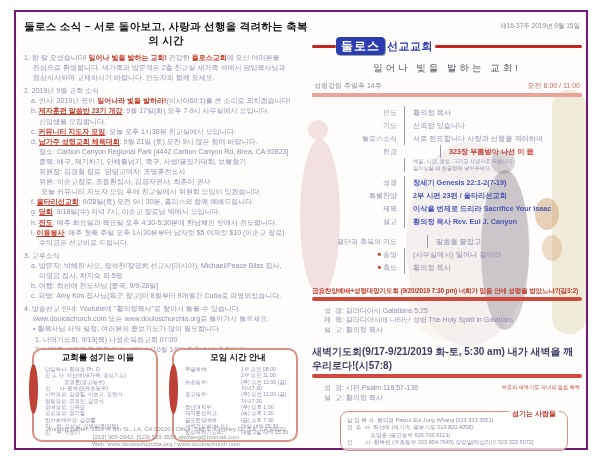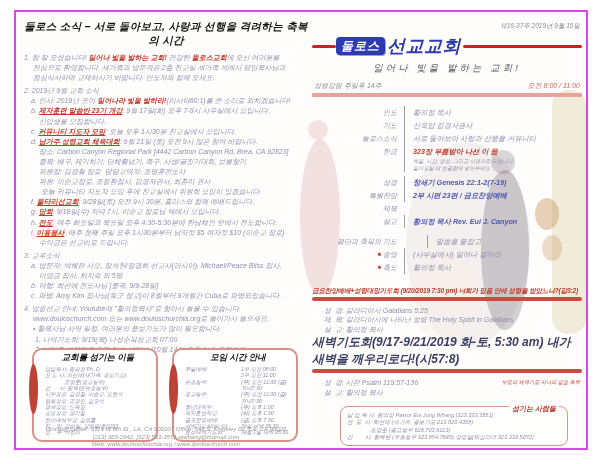--- a/index.html
+++ b/index.html
@@ -3,21 +3,21 @@
 <meta charset="utf-8">
 <style>
   html,body{margin:0;padding:0;}
   body{
     width:600px;height:464px;position:relative;overflow:hidden;background:#ffffff;
     font-family:"Liberation Sans","DejaVu Sans",sans-serif;
   }
   :root{
     --red:#c03a2b; --blue:#2d3bb0; --body:#908fae; --salmon:#e8a49b; --bsalmon:#d89186;
   }
-  .sheet{position:absolute;left:14px;top:10px;width:570px;height:436px;border:2px solid #d946ef;background:#fffdfc;font-style:italic;}
+  .sheet{position:absolute;left:14px;top:10px;width:570px;height:436px;border:2px solid #701a75;background:#fffdfc;}
   .bgart{position:absolute;left:0;top:0;width:570px;height:436px;z-index:0;pointer-events:none;}
   
   .leftcol{position:absolute;left:8px;top:6px;width:284px;z-index:2;}
   .ltitle{font-size:10.5px;font-weight:bold;color:#141414;text-align:center;margin:2px 0 5px;letter-spacing:.3px;}
   .body .ln{font-size:7px;line-height:10.1px;color:var(--body);white-space:pre-wrap;}
   span.r{color:var(--red);font-weight:bold;}
   span.ru{color:var(--red);font-weight:bold;text-decoration:underline;}
   .boxrow{position:absolute;left:16px;top:336px;width:266px;display:flex;gap:14px;z-index:2;}
   .ibox{position:relative;border:2px solid var(--bsalmon);border-radius:10px;background:#fff;flex:1;padding:2px 5px 4px 11px;min-height:76px;}
   .ibox .blob{position:absolute;left:-5px;top:14px;width:9px;height:50px;background:#bf4237;border-radius:50%;}
@@ -27,38 +27,38 @@
   .krow .k{width:56px;flex:none;}
   .footer{position:absolute;left:0;top:414px;width:300px;text-align:center;font-size:6px;line-height:7.6px;color:#9a9a9a;z-index:2;}
   
   .rightcol{position:absolute;left:296px;top:4px;width:270px;z-index:2;}
   .issue{text-align:right;font-size:6.5px;color:#8a8a98;margin:6px 2px 0 0;}
   .logorow{display:flex;align-items:center;height:22px;margin-top:4px;}
   .rline{height:3px;background:#c4251d;border-radius:2px;}
   .rline.l{width:24px;}
   .rline.rr{flex:1;}
   .logobox{background:var(--blue);color:#fff;font-weight:bold;font-size:12px;line-height:16px;padding:1px 5px;border-radius:4px;letter-spacing:1px;box-shadow:1px 1px 0 #9aa;}
-  .logorest{color:var(--blue);font-weight:bold;font-size:18px;letter-spacing:.5px;margin:0 2px;text-shadow:1px 1px 0 #fff;}
+  .logorest{color:var(--blue);font-weight:bold;font-size:11px;letter-spacing:.5px;margin:0 2px;text-shadow:1px 1px 0 #fff;}
   .slogan{text-align:center;font-size:9.5px;color:#55555f;letter-spacing:3px;margin-top:5px;}
   .seasonrow{display:flex;justify-content:space-between;font-size:7px;color:#8a8a98;margin-top:6px;padding:0 2px;}
   .times{color:#c66d60;}
   .sbar{height:4px;background:var(--salmon);margin-top:2px;border-radius:1px;}
   .order{margin-top:9px;}
   .orow{display:flex;}
   .olab{width:92px;flex:none;text-align:right;padding-right:7px;font-size:7px;line-height:13px;color:var(--body);box-sizing:border-box;}
   .oval{border-left:1px solid #9b9bb0;padding-left:8px;font-size:7.2px;line-height:13px;color:var(--body);flex:1;}
-  .oval.r{color:var(--red);font-weight:bold;}
+  .oval.r{color:var(--red);font-weight:bold;margin-left:36px;}
   .oval.b{color:#4d56b2;font-weight:bold;}
   .orow.note .olab,.orow.note .oval{line-height:7px;font-size:5.2px;}
   .bullet{color:var(--red);font-size:5.5px;margin-right:2px;vertical-align:1px;}
   .fhead{margin-top:13px;font-size:6.6px;font-weight:bold;color:var(--red);letter-spacing:-.2px;}
   .bar{height:4px;background:#cf4a3e;margin-top:1px;border-radius:2px;}
   .frows{margin-top:5px;padding-left:12px;position:relative;}
   .frows .ln{font-size:7px;line-height:9.4px;color:var(--body);white-space:pre;}
-  .dhead{margin-top:0;font-size:12px;font-weight:bold;color:#3a3f63;}
+  .dhead{margin-top:11px;font-size:10px;font-weight:bold;color:#3a3f63;}
   .dnote{position:absolute;right:2px;top:1px;font-size:5.2px;color:var(--red);}
   .staffbox{margin:9px 0 0 28px;width:214px;position:relative;border:1.5px solid var(--bsalmon);border-radius:8px;padding:5px 6px 4px;background:rgba(255,255,255,.75);}
   .stitle{position:absolute;right:8px;top:-3px;font-size:7px;font-weight:bold;color:var(--red);background:#fff;padding:0 3px;}
   .staffbox .ln{font-size:5.6px;line-height:7.3px;color:var(--body);white-space:pre;}
 </style>
 </head>
 <body>
 
 <div class="sheet">
 
@@ -195,48 +195,49 @@
     </div>
     <div class="sbar"></div>
 
     <div class="order">
         <div class="orow">
           <div class="olab">인도</div>
           <div class="oval">황의정 목사</div>
         </div>
         <div class="orow">
           <div class="olab">기도</div>
-          <div class="oval">신옥암 김경자권사</div>
+          <div class="oval">신옥암 있습니다</div>
         </div>
         <div class="orow">
           <div class="olab">둘로스소식</div>
-          <div class="oval">서로 돌아보아 사랑과 선행을 커뮤니티</div>
+          <div class="oval">서로 전도합니다 사랑과 선행을 격려하며</div>
         </div>
         <div class="orow">
           <div class="olab">헌금</div>
           <div class="oval r">323장 부름받아 나선 이 몸</div>
         </div>
         <div class="orow note">
           <div class="olab"></div>
           <div class="oval">예물, 시간, 정성, 그리고 사명으로 드립니다.</div>
         </div>
         <div class="orow note">
           <div class="olab"></div>
           <div class="oval">들어오실 때 헌금함에 넣어주세요.</div>
         </div>
         <div class="orow" style="margin-top: 4px;">
           <div class="olab">성경</div>
           <div class="oval b">창세기 Genesis 22:1-2(7-19)</div>
         </div>
         <div class="orow">
           <div class="olab">특별찬양</div>
-          <div class="oval b">2부 시편 23편 / 금요찬양예배</div>
+          <div class="oval b">2부 시편 23편 / 울타리선교회</div>
         </div>
         <div class="orow">
           <div class="olab">제목</div>
+          <div class="oval b">이삭을 번제로 드리라 Sacrifice Your Isaac</div>
         </div>
         <div class="orow">
           <div class="olab">설교</div>
           <div class="oval b">황의정 목사 Rev. Eui J. Canyon</div>
         </div>
         <div class="orow" style="margin-top: 7px; gap: 23px;">
           <div class="olab">결단과 축복의 기도</div>
           <div class="oval">말씀을 붙잡고</div>
         </div>
         <div class="orow">

